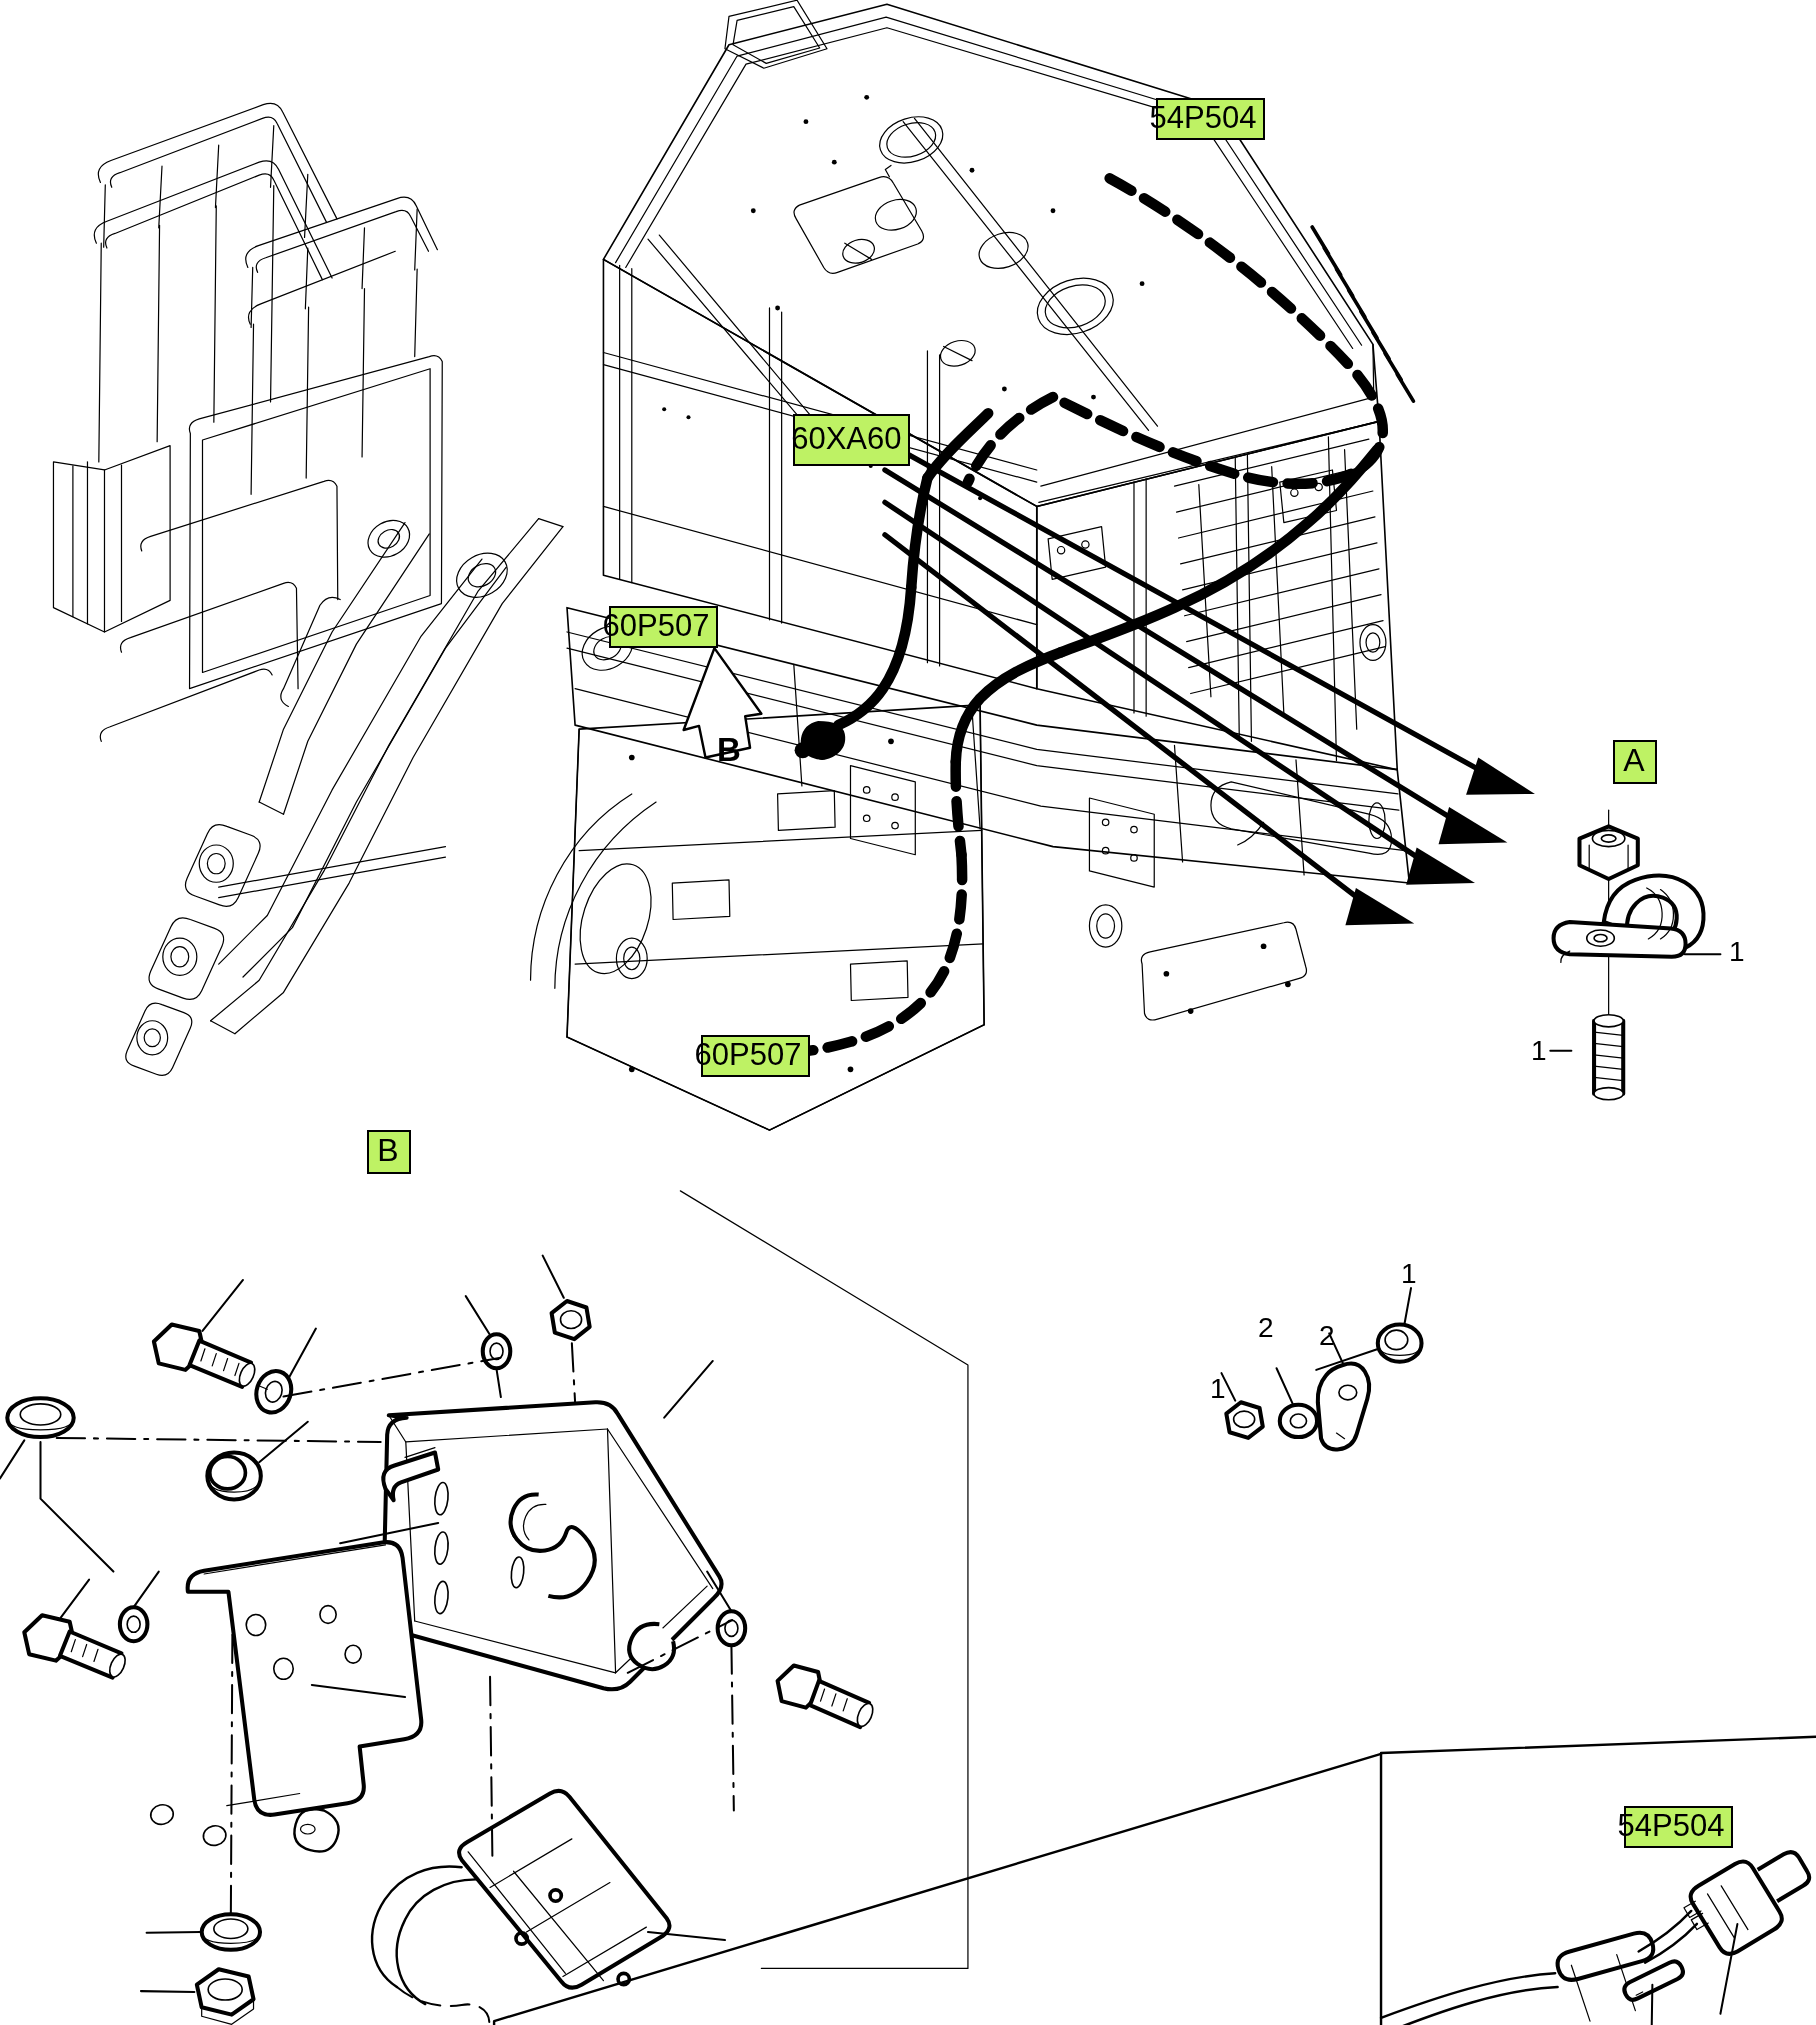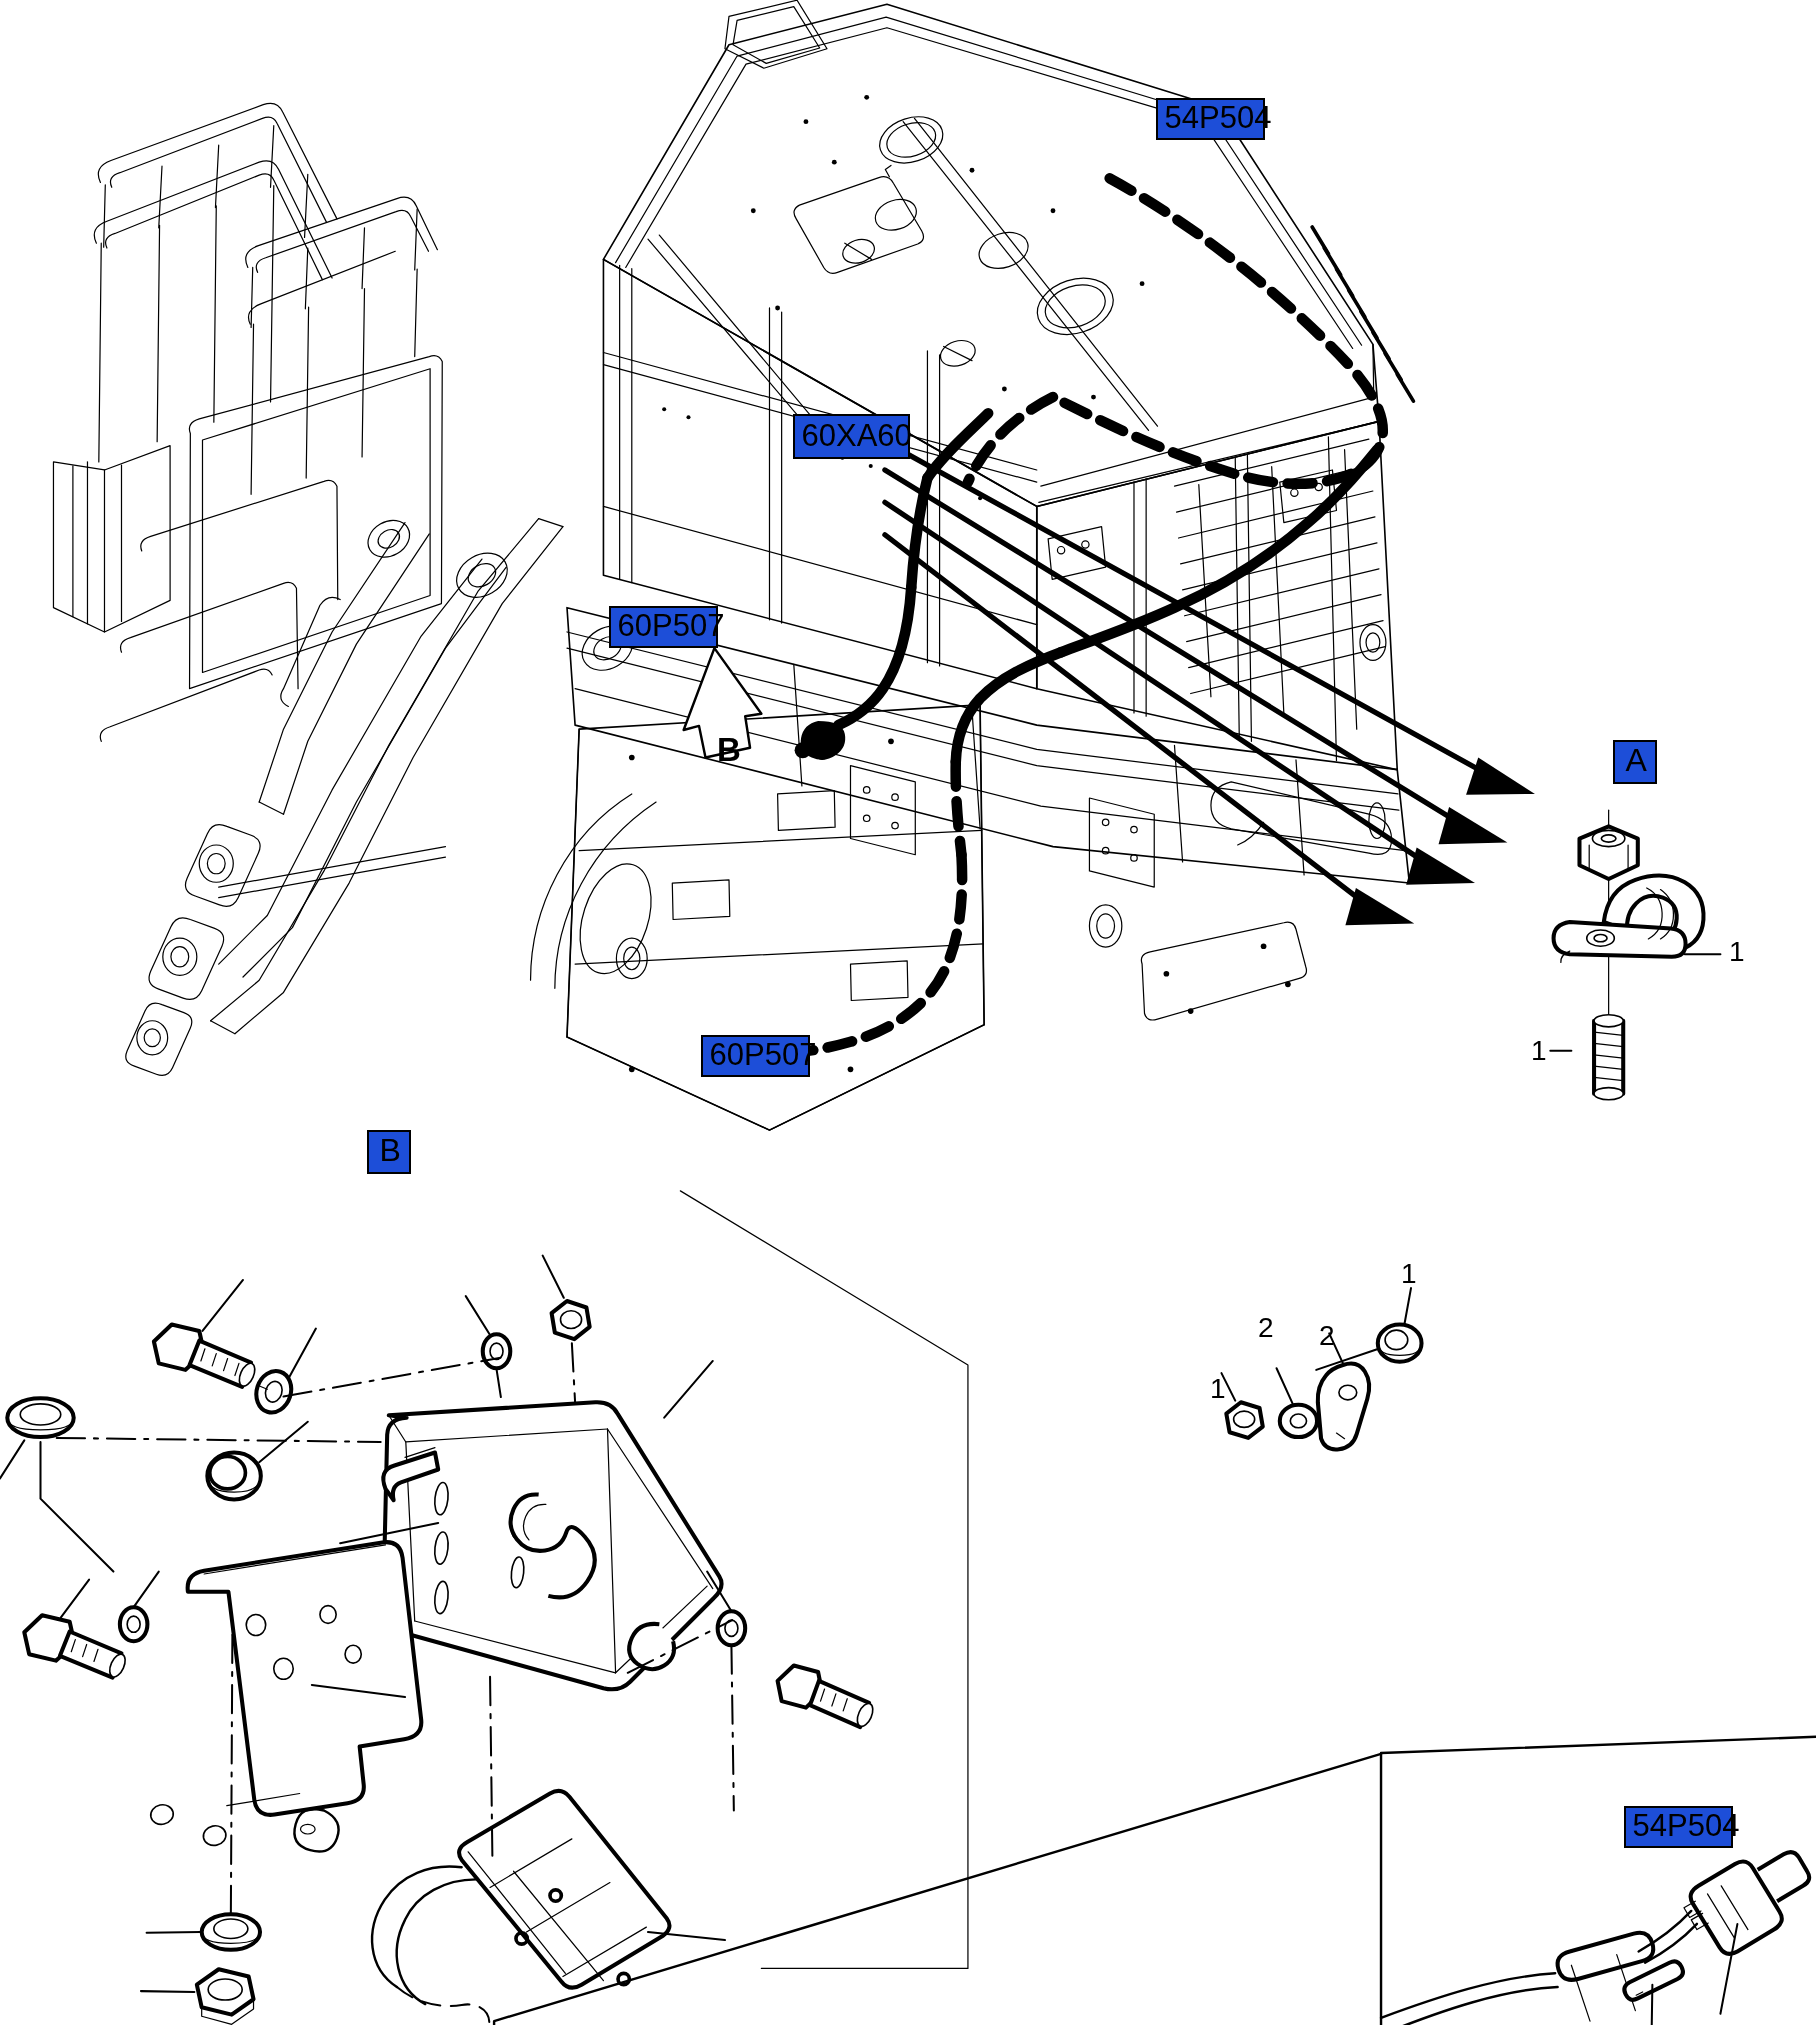--- a/index.html
+++ b/index.html
@@ -21,24 +21,24 @@
   #art {
     position: absolute;
     left: 0; top: 0;
     width: 1816px;
     height: 2615px;
   }
   .callout-box {
     position: absolute;
     box-sizing: border-box;
     border: 2.8px solid #000;
-    background: #1d4ed8;
+    background: #bef264;
     display: flex;
     align-items: center;
-    justify-content: flex-start;
+    justify-content: flex-end;
     font-weight: 400;
     letter-spacing: 0px;
     line-height: 1;
     white-space: nowrap;
   }
   .callout-code {
     font-size: 31px;
     padding: 4px 6.5px 6.5px 6.5px;
   }
   .callout-letter {
@@ -719,21 +719,21 @@
         <path class="lead" d="M2906 6270 L3000 6232"></path>
       </g>
     </g>
 
   </svg>
 
   <div class="callout-box callout-code" style="left:1156px; top:98px; width:109px; height:42px;">
     <span>54P504</span>
   </div>
 
-  <div class="callout-box callout-code" style="left:793px; top:414px; width:117px; height:45px;">
+  <div class="callout-box callout-code" style="left:793px; top:414px; width:117px; height:52px;">
     <span>60XA60</span>
   </div>
 
   <div class="callout-box callout-code" style="left:609px; top:606px; width:109px; height:42px;">
     <span>60P507</span>
   </div>
 
   <div class="callout-box callout-code" style="left:701px; top:1035px; width:109px; height:42px;">
     <span>60P507</span>
   </div>

